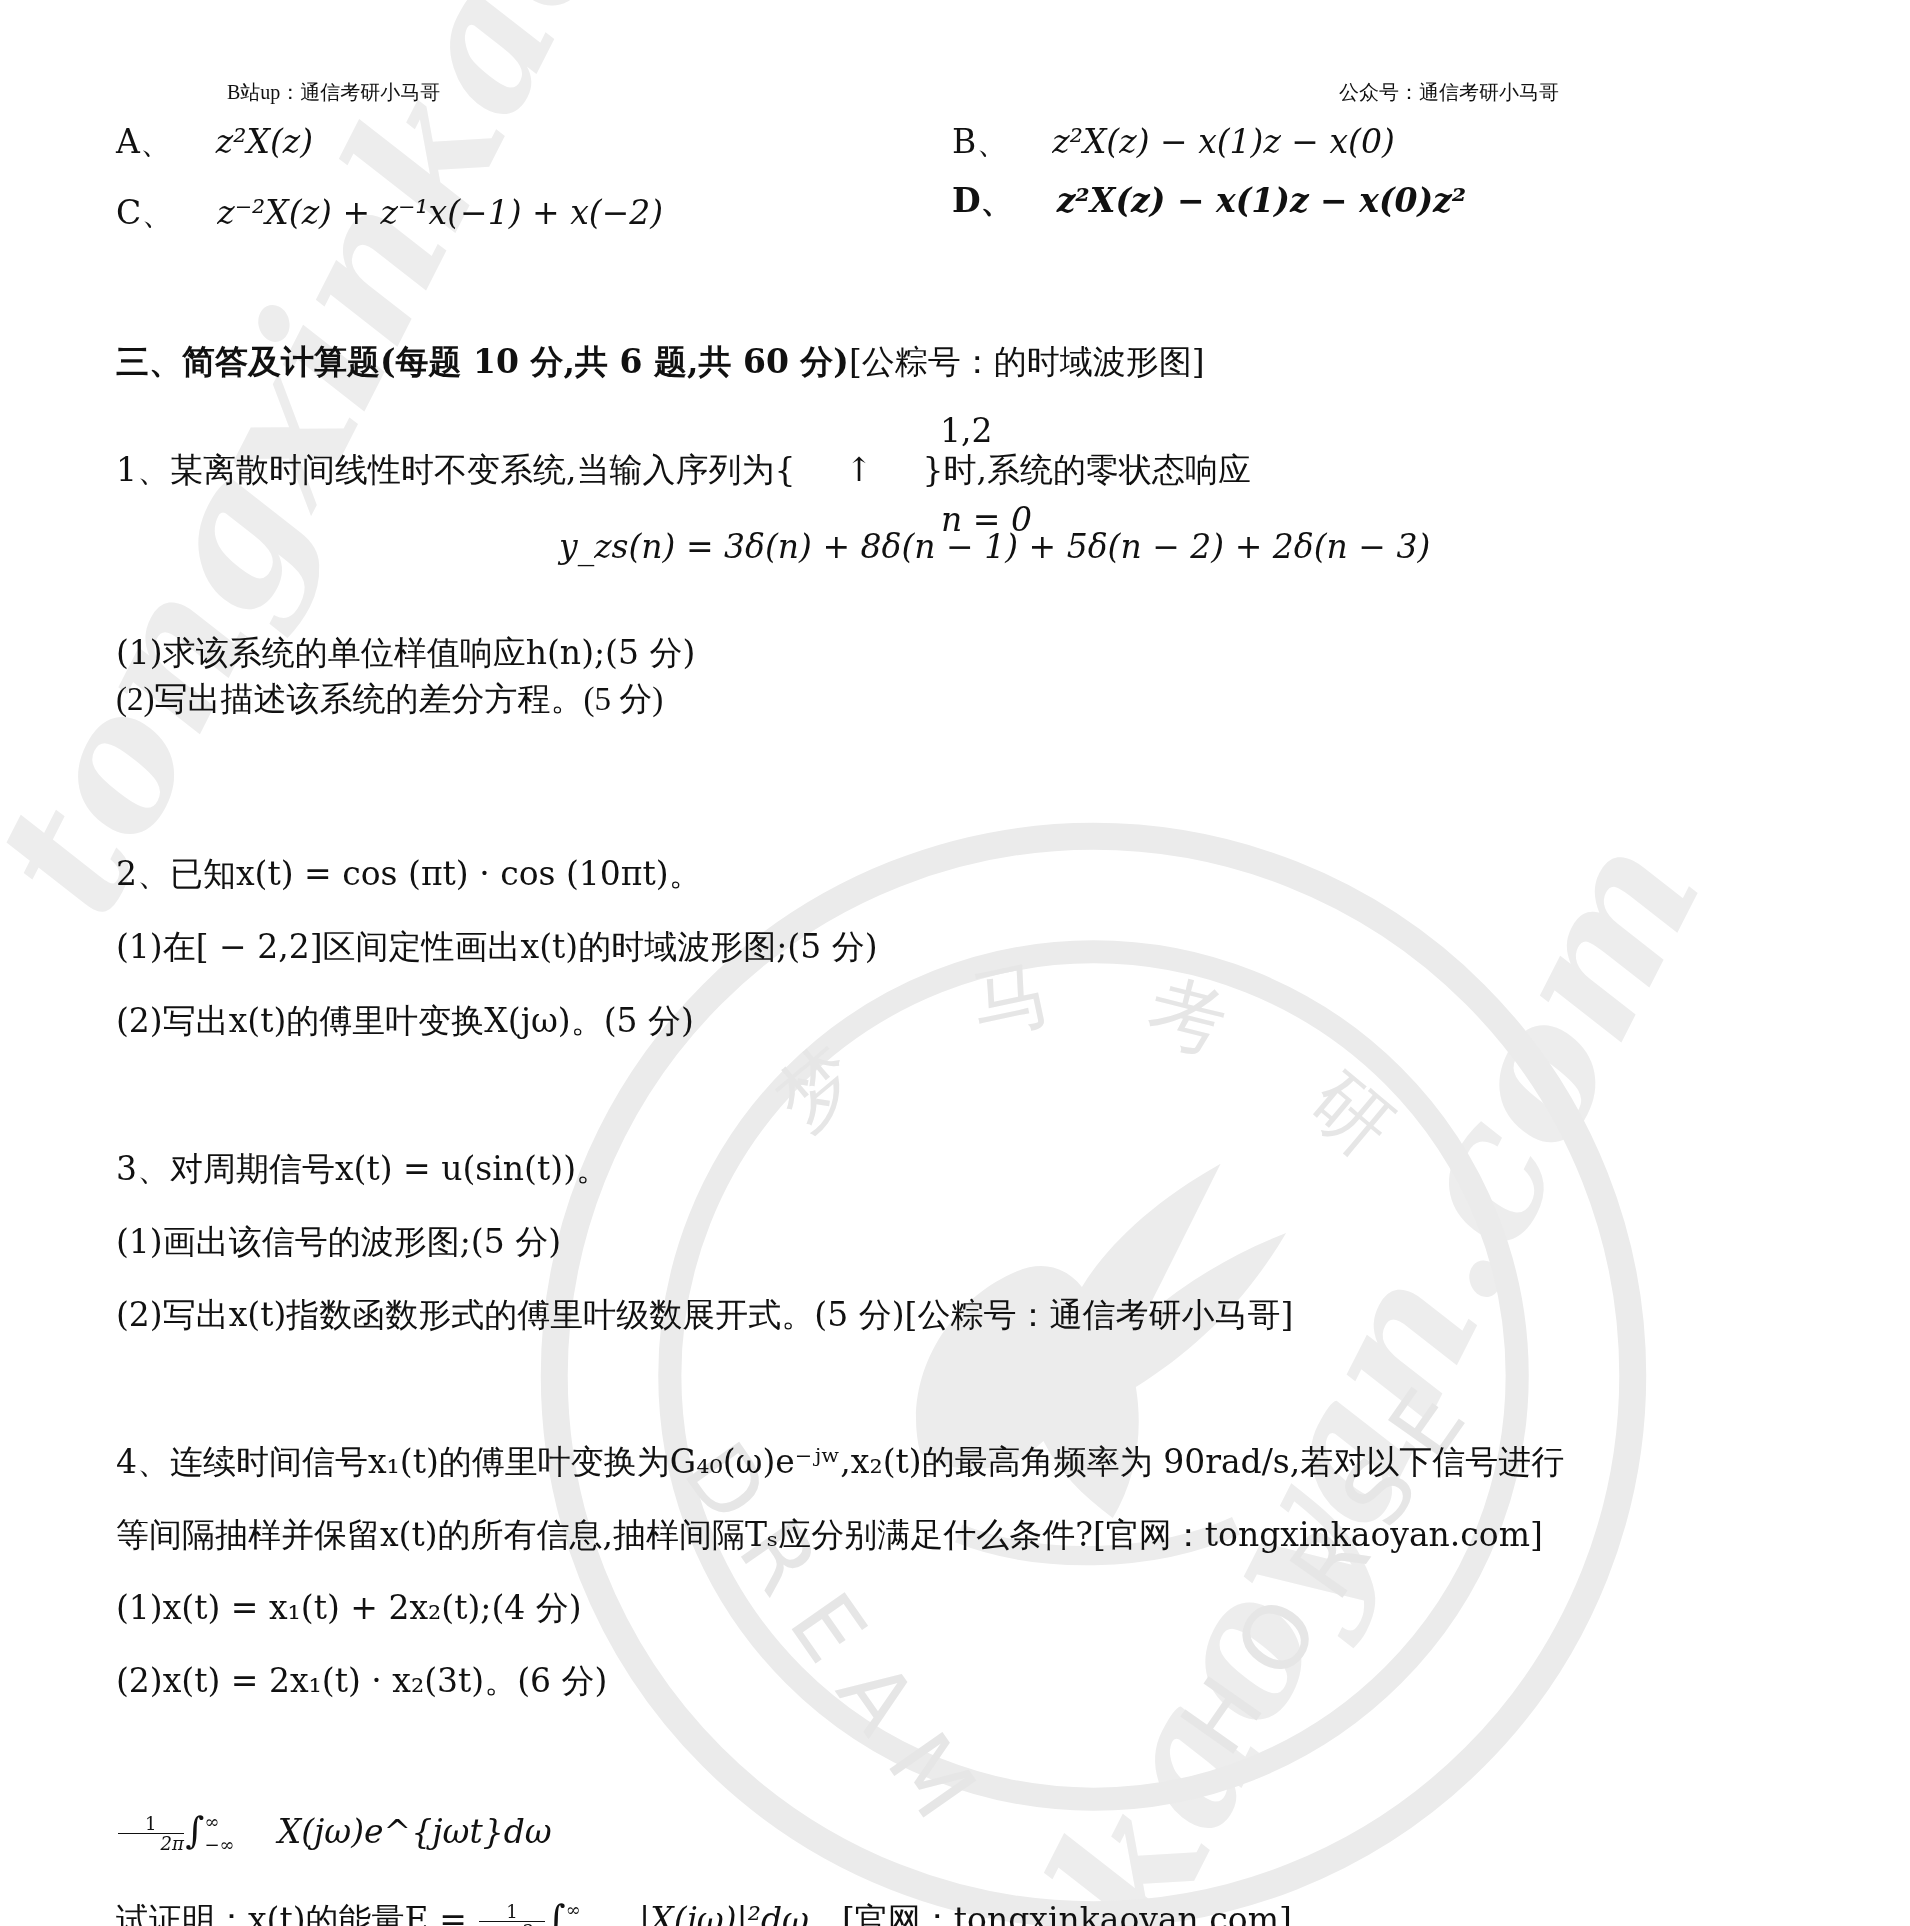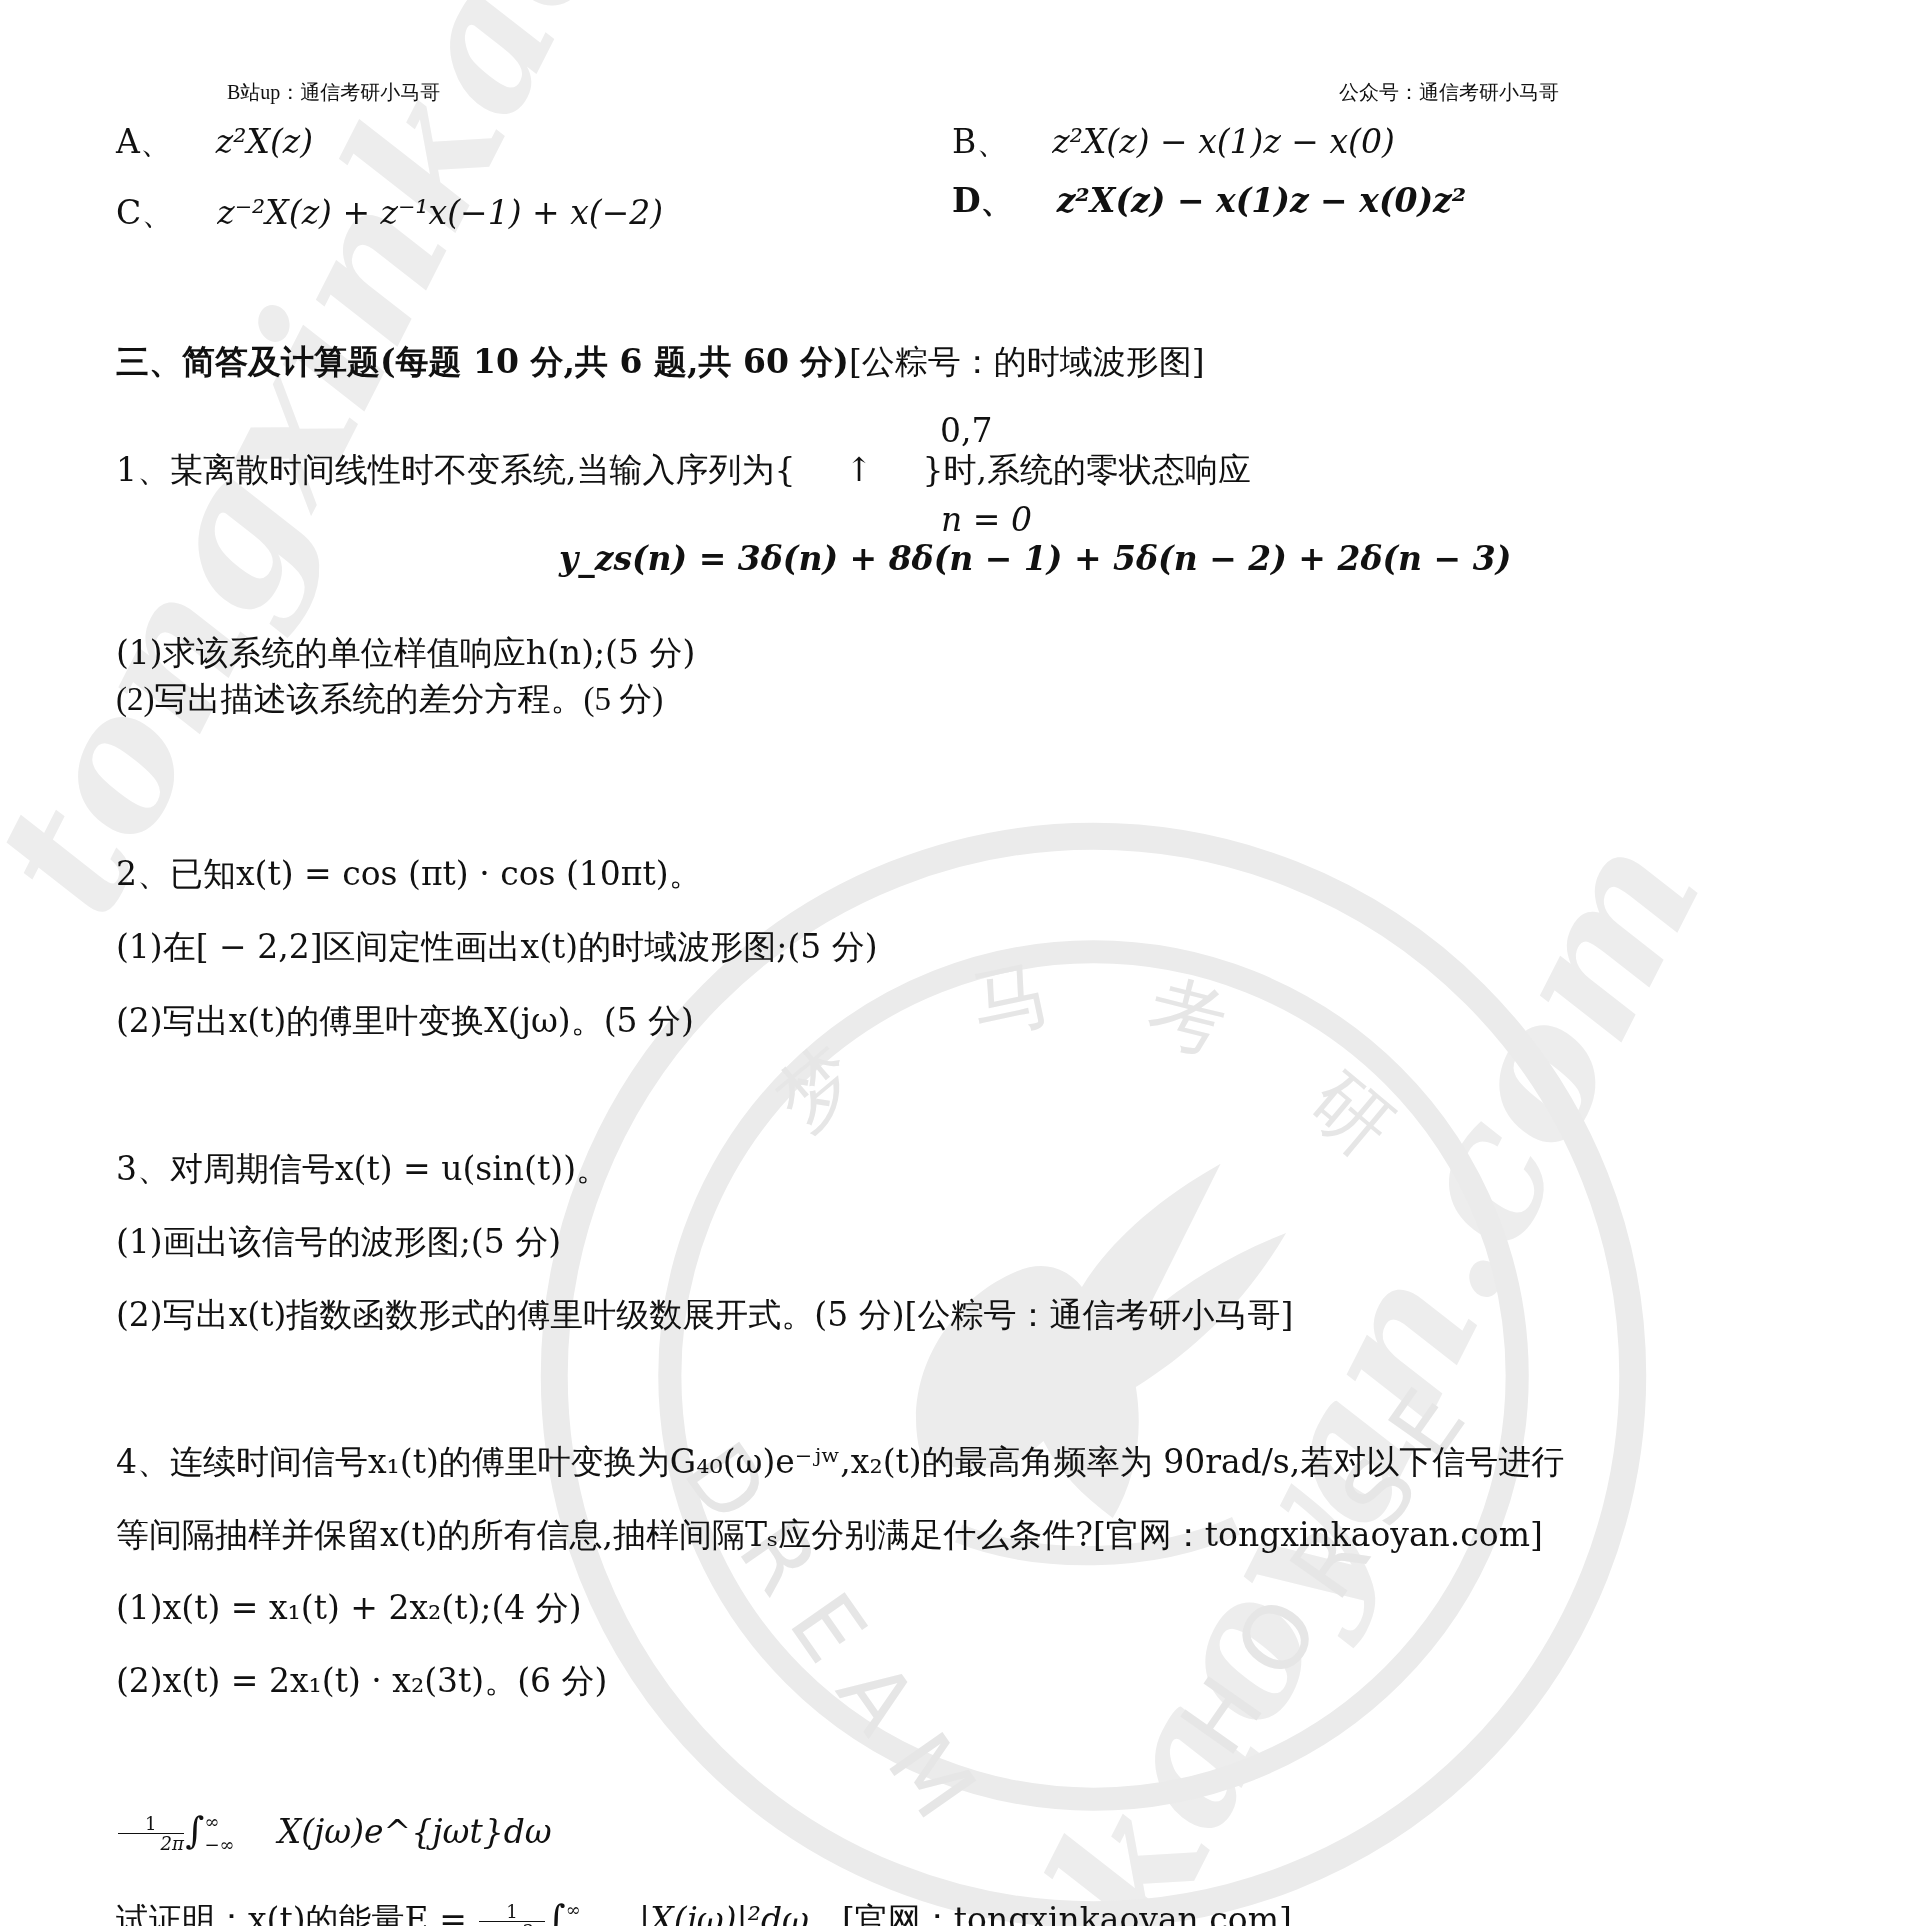--- a/index.html
+++ b/index.html
@@ -55,26 +55,26 @@
   <span>C、</span><span class="m">z⁻²X(z) + z⁻¹x(−1) + x(−2)</span>
 </div>
 <div class="line" style="left:952px; top:184px;font-weight:bold;">
   <span>D、</span><span class="m">z²X(z) − x(1)z − x(0)z²</span>
 </div>
 
 <div class="line" style="top:345px;">
   <span class="bold">三、简答及计算题(每题 10 分,共 6 题,共 60 分)</span><span>[公粽号：的时域波形图]</span>
 </div>
 
-<div class="line" style="left:940px; top:414px;">0,7</div>
+<div class="line" style="left:940px; top:414px;">1,2</div>
 <div class="line" style="top:453px;">
   <span>1、某离散时间线性时不变系统,当输入序列为{</span><span style="display:inline-block; width:127px; text-align:center;">↑</span><span>}时,系统的零状态响应</span>
 </div>
 <div class="line m" style="left:898px; top:503px;">n = 0</div>
-<div class="line m" style="left:516px; top:542px;font-weight:bold;">y_zs(n) = 3δ(n) + 8δ(n − 1) + 5δ(n − 2) + 2δ(n − 3)</div>
+<div class="line m" style="left:516px; top:530px;">y_zs(n) = 3δ(n) + 8δ(n − 1) + 5δ(n − 2) + 2δ(n − 3)</div>
 <div class="line" style="top:636px;">(1)求该系统的单位样值响应h(n);(5 分)</div>
 <div class="line" style="top:683px;font-family:Liberation Serif, serif;">(2)写出描述该系统的差分方程。(5 分)</div>
 
 <div class="line" style="top:857px;text-align:center;">2、已知x(t) = cos (πt) · cos (10πt)。</div>
 <div class="line" style="top:930px;">(1)在[ − 2,2]区间定性画出x(t)的时域波形图;(5 分)</div>
 <div class="line" style="top:1004px;">(2)写出x(t)的傅里叶变换X(jω)。(5 分)</div>
 
 <div class="line" style="top:1152px;">3、对周期信号x(t) = u(sin(t))。</div>
 <div class="line" style="top:1225px;">(1)画出该信号的波形图;(5 分)</div>
 <div class="line" style="top:1298px;">(2)写出x(t)指数函数形式的傅里叶级数展开式。(5 分)[公粽号：通信考研小马哥]</div>

